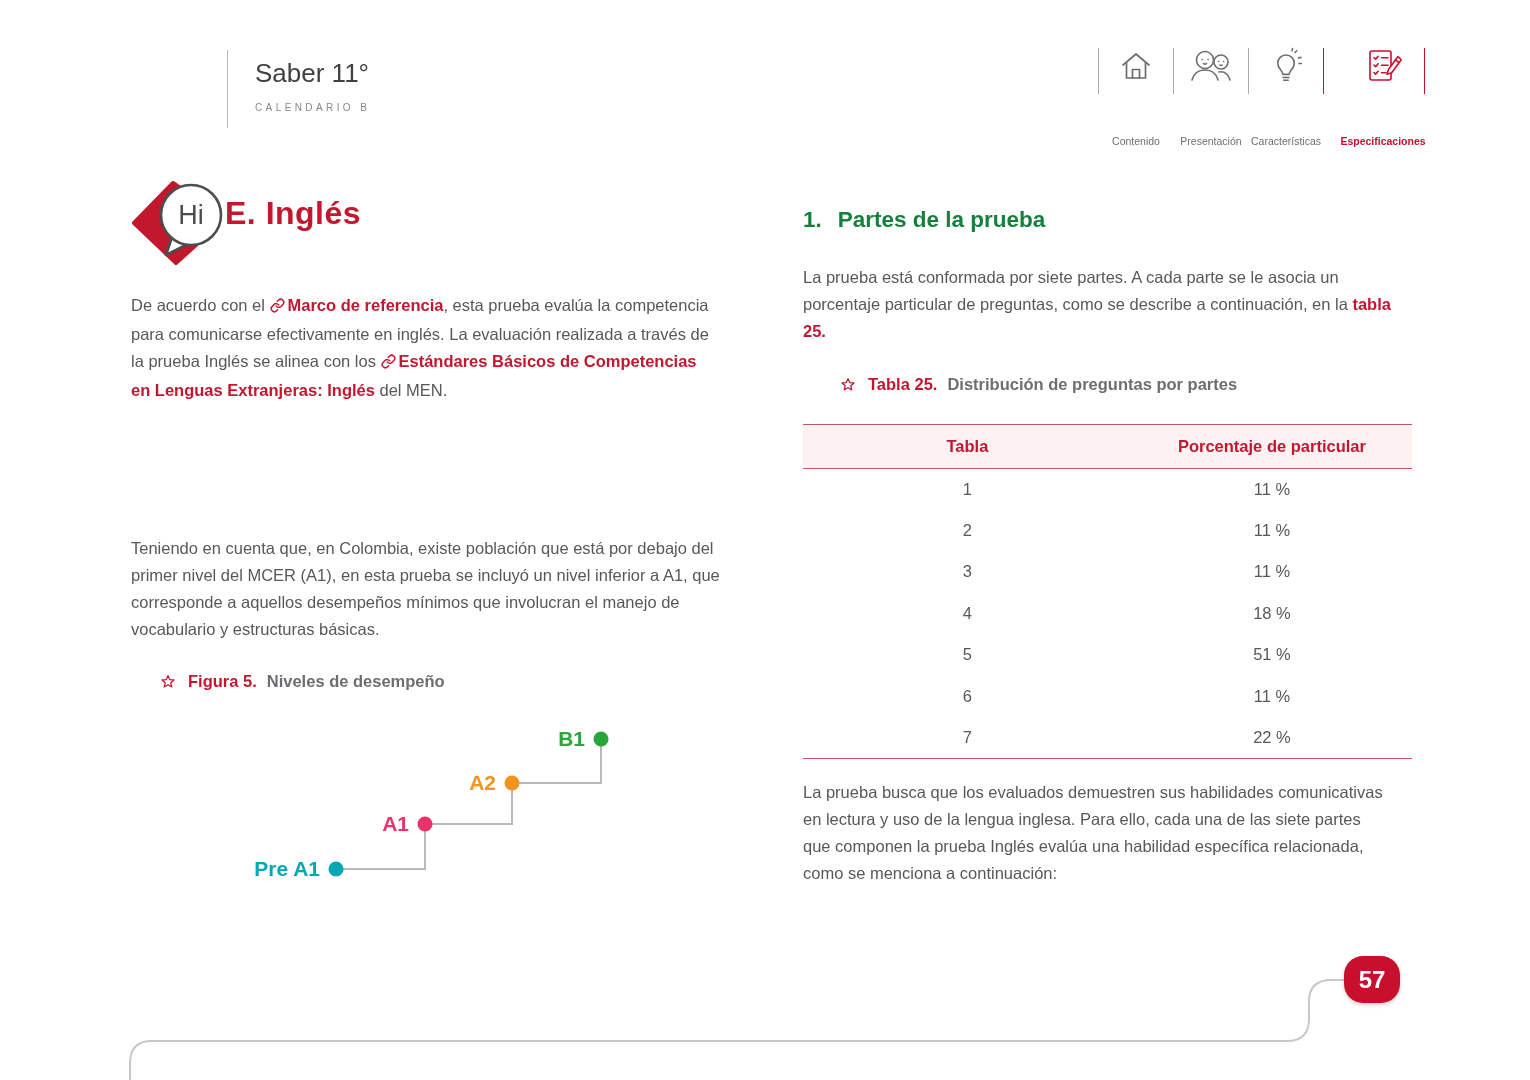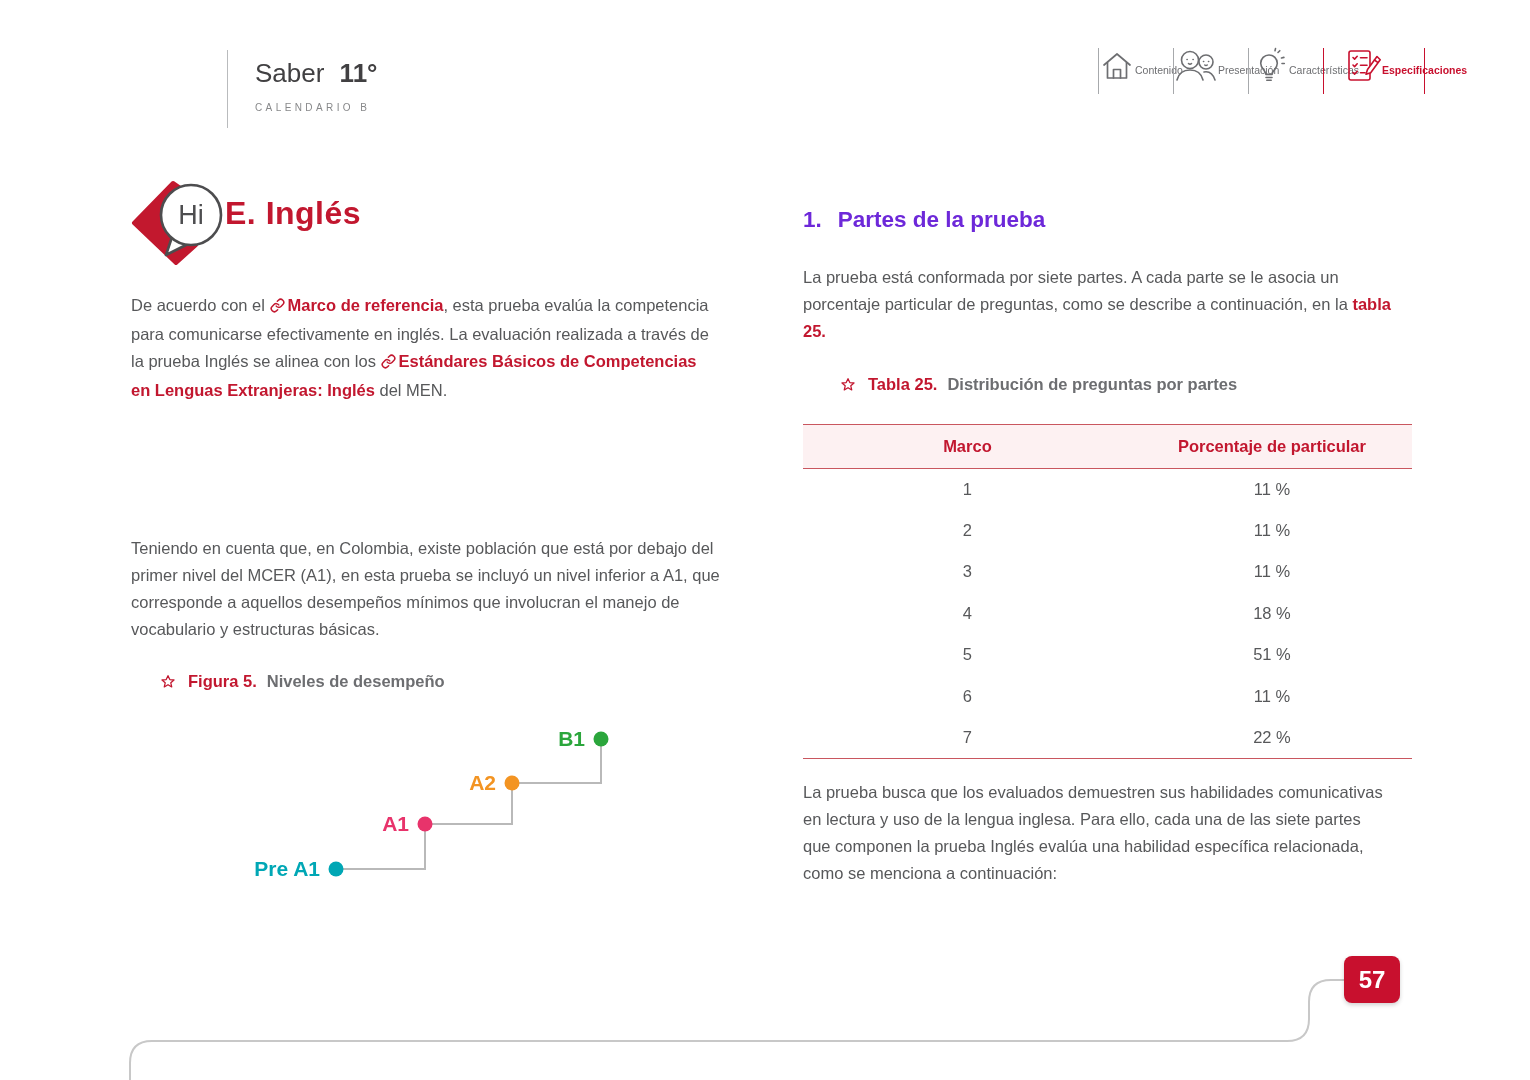--- a/index.html
+++ b/index.html
@@ -13,27 +13,27 @@
   .logo-block { position:absolute; left:131px; top:42px; width:78px; text-align:center; }
   .logo-text { color:#c8102e; font-weight:bold; font-size:26px; letter-spacing:.5px; margin-top:2px; }
   .flag { display:flex; justify-content:center; gap:3px; margin-top:6px; }
   .flag span { height:6px; border-radius:3px; display:inline-block; }
   .flag .y { width:26px; background:#f0c419; }
   .flag .b { width:11px; background:#27348b; }
   .flag .r { width:11px; background:#c8102e; }
   .logo-divider { position:absolute; left:227px; top:50px; width:1px; height:78px; background:#b9bbbd; }
   .brand { position:absolute; left:255px; top:58px; }
   .brand-title { font-size:26px; color:#414042; }
-  .brand-title b { font-weight:bold;margin-left:8px; }
+  .brand-title b { font-weight:normal; }
   .brand-sub { font-size:10px; color:#87888a; letter-spacing:3.4px; margin-top:13px; }
 
   .top-nav { position:absolute; left:1098px; top:44px; display:flex; align-items:flex-start; }
   .nav-divider { width:1px; height:46px; background:#a7a9ac; margin-top:4px; }
   .nav-divider.red { background:#c8102e; }
-  .nav-item { display:flex; align-items:center; width:74px; cursor:pointer; }
+  .nav-item { display:flex; flex-direction:column; align-items:center; width:74px; cursor:pointer;gap:40px; }
   .nav-item.wide { width:82px;margin-left:18px; }
   .nav-icon { height:44px; display:flex; align-items:center; justify-content:center; }
   .nav-label { font-size:10.5px; color:#6d6e71; margin-top:7px; white-space:nowrap; }
   .nav-item.active .nav-label { color:#c8102e; font-weight:bold; }
 
   
   .title-row { position:absolute; left:130px; top:172px; }
   .title-icon { position:absolute; left:0; top:3px; }
   .page-title { position:absolute; left:95px; top:23px; font-size:32px; font-weight:bold; color:#c2172f; letter-spacing:.5px; white-space:nowrap; }
 
@@ -51,39 +51,39 @@
   .fig-caption { left:160px; top:672px; }
   .tbl-caption { left:840px; top:375px; }
   .caption .red-label { color:#c2172f; }
   .star-icon { display:inline-flex; margin-right:2px; }
 
   
   .chart { position:absolute; left:243px; top:712px; }
   .chart text { font-weight:bold; font-size:21px; font-family:"Liberation Sans", sans-serif; }
 
   
-  .section-heading { position:absolute; left:803px; top:207px; font-size:22.5px; font-weight:600; color:#6d28d9; }
+  .section-heading { position:absolute; left:803px; top:207px; font-size:22.5px; font-weight:600; color:#15803d; }
   .section-heading .num { margin-right:16px; }
 
   .spec-table { position:absolute; left:803px; top:424px; width:609px; border-collapse:collapse; font-size:16.5px; }
   .spec-table thead tr { background:#fdf1f2; }
   .spec-table th {
     color:#c2172f; font-weight:bold; font-size:16.5px; height:44px;
     border-top:1.5px solid #c9565f; border-bottom:1.5px solid #c9565f; text-align:center;
   }
   .spec-table td { height:41.4px; text-align:center; color:#57585a; }
   .spec-table tbody tr:last-child td { border-bottom:1.5px solid #c9565f; }
   .col-parte { width:54%; }
   .col-pct { width:46%; }
 
   
   .footer-line { position:absolute; left:0; top:0; pointer-events:none; }
   .page-badge {
     position:absolute; left:1344px; top:956px; width:56px; height:47px; background:#c8102e;
-    border-radius:8px; color:#ffffff; font-size:24px; font-weight:bold;
+    border-radius:19px; color:#ffffff; font-size:24px; font-weight:bold;
     display:flex; align-items:center; justify-content:center; box-shadow:0 2px 4px rgba(0,0,0,.18);
   }
 </style>
 </head>
 <body>
 
 <div class="page">
 
 
   <div class="logo-divider"></div>
@@ -211,21 +211,21 @@
         <path d="M12 2.5 l2.7 5.9 6.3.6 -4.8 4.2 1.4 6.2 -5.6-3.3 -5.6 3.3 1.4-6.2 -4.8-4.2 6.3-.6z"></path>
       </svg>
     </span>
     <span class="red-label">Tabla 25.</span>
     <span>Distribución de preguntas por partes</span>
   </div>
 
   <table class="spec-table">
     <thead>
       <tr>
-        <th class="col-parte">Marco</th>
+        <th class="col-parte">Tabla</th>
         <th class="col-pct">Porcentaje de particular</th>
       </tr>
     </thead>
     <tbody>
       <tr>
           <td>1</td>
           <td>11 %</td>
         </tr>
       <tr>
           <td>2</td>

